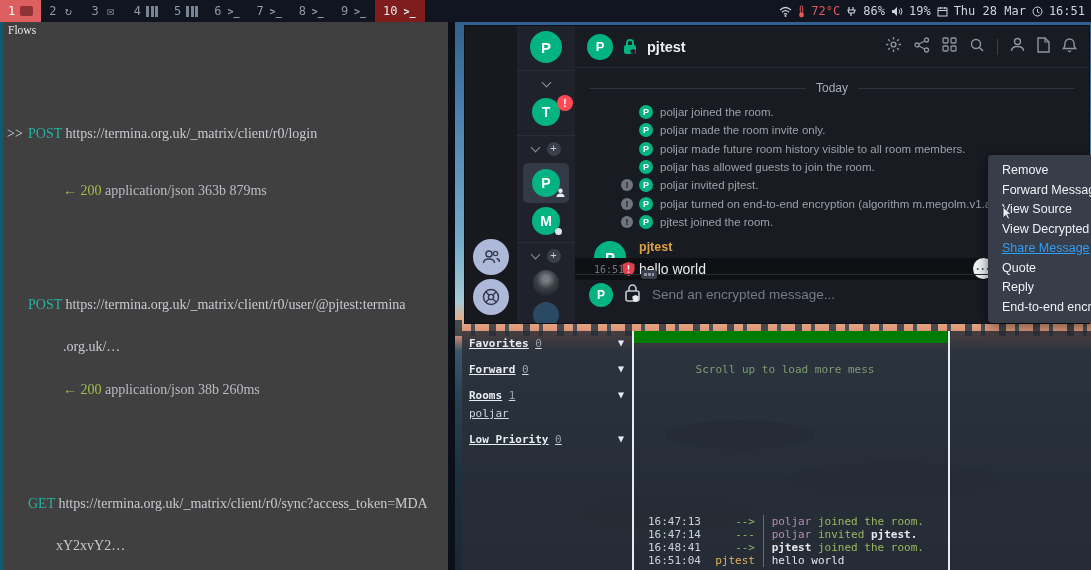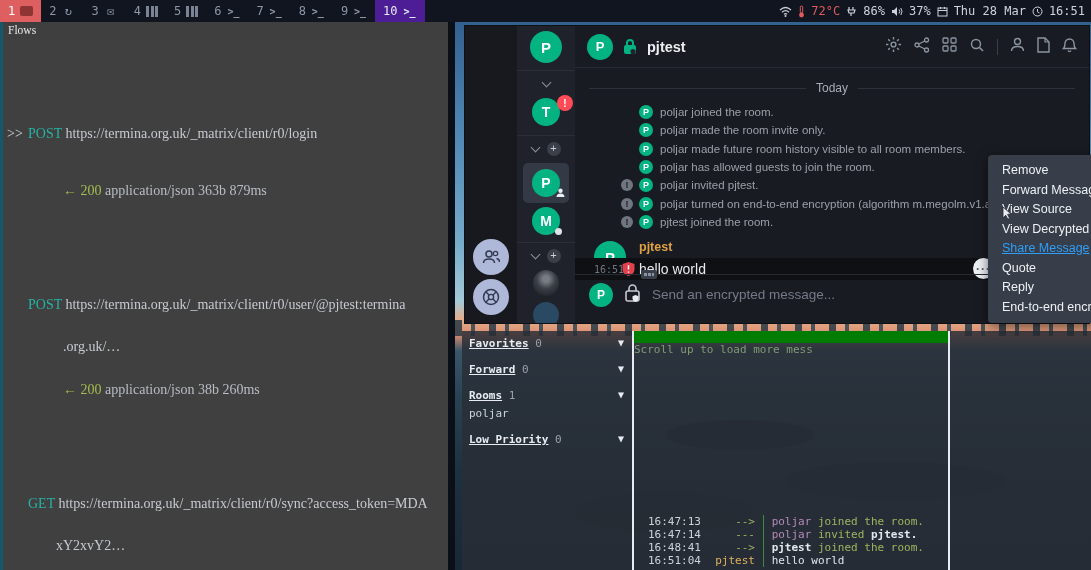--- a/index.html
+++ b/index.html
@@ -20,21 +20,21 @@
   .wi1 { left:210px; top:398px; width:150px; height:30px; }
   .wi2 { left:330px; top:440px; width:220px; height:38px; }
   .wi3 { left:120px; top:470px; width:180px; height:40px; }
 
   
   .statusbar { position:absolute; left:0; top:0; width:1091px; height:22px;
     background:#10151f; display:flex; align-items:stretch;
     font-family:"DejaVu Sans Mono", monospace; font-size:12px; color:#8d97a8; }
   .ws { display:flex; align-items:center; gap:5px; padding:0 8px; }
   .ws.urgent { background:#dd5f5f; color:#ffffff; }
-  .ws.focused { background:#4c1d95; color:#e6ebf1;text-align:center; }
+  .ws.focused { background:#7f1d1d; color:#e6ebf1;text-align:center; }
   .wsi { display:inline-flex; align-items:center; justify-content:center; width:14px; height:13px; position:relative; }
   .wsi.terminal::before { content:">_"; font:bold 10px "DejaVu Sans Mono", monospace; }
   .wsi.refresh::before { content:"↻"; font-size:12px; }
   .wsi.mail::before { content:"✉"; font-size:12px; }
   .wsi.book { background:linear-gradient(90deg,currentColor 0 3px,transparent 3px 5px,currentColor 5px 8px,transparent 8px 9px,currentColor 9px 12px,transparent 12px); height:11px; width:12px; opacity:.85; }
   .wsi.chat { width:13px; height:10px; background:#8e3434; border-radius:2px; position:relative; }
   .wsi.chat::after { content:""; position:absolute; left:2px; bottom:-3px; border:3px solid transparent; border-top-color:#8e3434; }
   .sb-right { margin-left:auto; display:flex; align-items:center; gap:6px; padding-right:6px; color:#cdd3dd; }
   .sb-net { color:#9fb18e; }
   .sb-temp { color:#e05c5c; }
@@ -119,32 +119,32 @@
   
   .ctx-menu { position:absolute; left:988px; top:155px; width:160px; background:#373d49; border-radius:4px;
     padding:6px 0; box-shadow:0 3px 12px rgba(0,0,0,.55); z-index:20; }
   .menu-item { height:19.5px; line-height:19.5px; padding-left:14px; font-size:12.5px; color:#eef1f4; white-space:nowrap; overflow:hidden; }
   .menu-item.link { color:#2e9ff8; text-decoration:underline; }
   .cursor { position:absolute; left:1002px; top:206px; z-index:30; }
 
   
   .wc { position:absolute; left:462px; top:331px; width:629px; height:239px;
     background:rgba(40,45,54,.84); font-family:"DejaVu Sans Mono", monospace; font-size:11px; color:#d4dae3; }
-  .wc-buflist { position:absolute; left:0; top:0; width:170px; height:100%; padding:6px 6px 0 7px; }
+  .wc-buflist { position:absolute; left:0; top:0; width:170px; height:100%; padding:6px 6px 0 7px;text-decoration:underline; }
   .wc-group { margin-bottom:13px; position:relative; }
   .wc-gh { font-weight:bold; }
   .wc-gh .lbl { text-decoration:underline; color:#e8ecf2; }
   .wc-gh .cnt { color:#99a1ae; font-weight:normal; margin-left:1ch; }
   .wc-gh .tri { position:absolute; right:2px; color:#e8ecf2; font-size:10px; }
   .wc-item { margin-top:5px; color:#ccd3dd; }
   .wc-div { position:absolute; top:0; width:2px; height:100%; background:#e8ecf2; }
   .wc-div1 { left:170px; } .wc-div2 { left:486px; }
   .wc-chat { position:absolute; left:172px; top:0; width:314px; height:100%; }
   .wc-titlebar { height:12px; background:#007c00; }
-  .wc-notice { margin-top:0; text-align:left; padding-right:12px; color:#7f9b74; }
+  .wc-notice { margin-top:20px; text-align:center; padding-right:12px; color:#7f9b74; }
   .wc-msgs { position:absolute; left:0; bottom:3px; width:100%; line-height:13px; }
   .wc-row { display:flex; white-space:pre; }
   .wc-time { width:56px; flex:none; color:#ccd3dd; padding-left:14px; }
   .wc-prefix { width:70px; flex:none; text-align:right; padding-right:5px; }
   .wc-sep { flex:none; color:#3f9b3f; }
   .wc-msg { padding-left:5px; }
   .wc-green { color:#9cb65e; }
   .wc-purple { color:#b48ab8; }
   .wc-bold { color:#e3e8ef; font-weight:bold; }
   .wc-nick { color:#dfb15c; }
@@ -232,21 +232,21 @@
           <path d="M3 1v3M7 1v3M2 4h7l-1 3H3zM5 7v3" stroke="#cdd3dd" fill="none" stroke-width="1.2"></path>
         </svg>
     </span>
     <span>86%</span>
     <span class="sb-ico">
       <svg width="12" height="11" viewBox="0 0 12 11">
           <path d="M1 4h2l3-3v9L3 7H1z" fill="#cdd3dd"></path>
           <path d="M8 3.5q1.5 2 0 4M9.8 2q2.4 3.5 0 7" stroke="#cdd3dd" fill="none" stroke-width="1"></path>
         </svg>
     </span>
-    <span>37%</span>
+    <span>19%</span>
     <span class="sb-ico">
       <svg width="11" height="11" viewBox="0 0 11 11">
           <rect x="1" y="2" width="9" height="8" stroke="#cdd3dd" fill="none"></rect>
           <path d="M1 4.5h9M3.5 1v2M7.5 1v2" stroke="#cdd3dd" stroke-width="1"></path>
         </svg>
     </span>
     <span>Thu 28 Mar</span>
     <span class="sb-ico">
       <svg width="11" height="11" viewBox="0 0 11 11">
           <circle cx="5.5" cy="5.5" r="4.5" stroke="#cdd3dd" fill="none"></circle>

